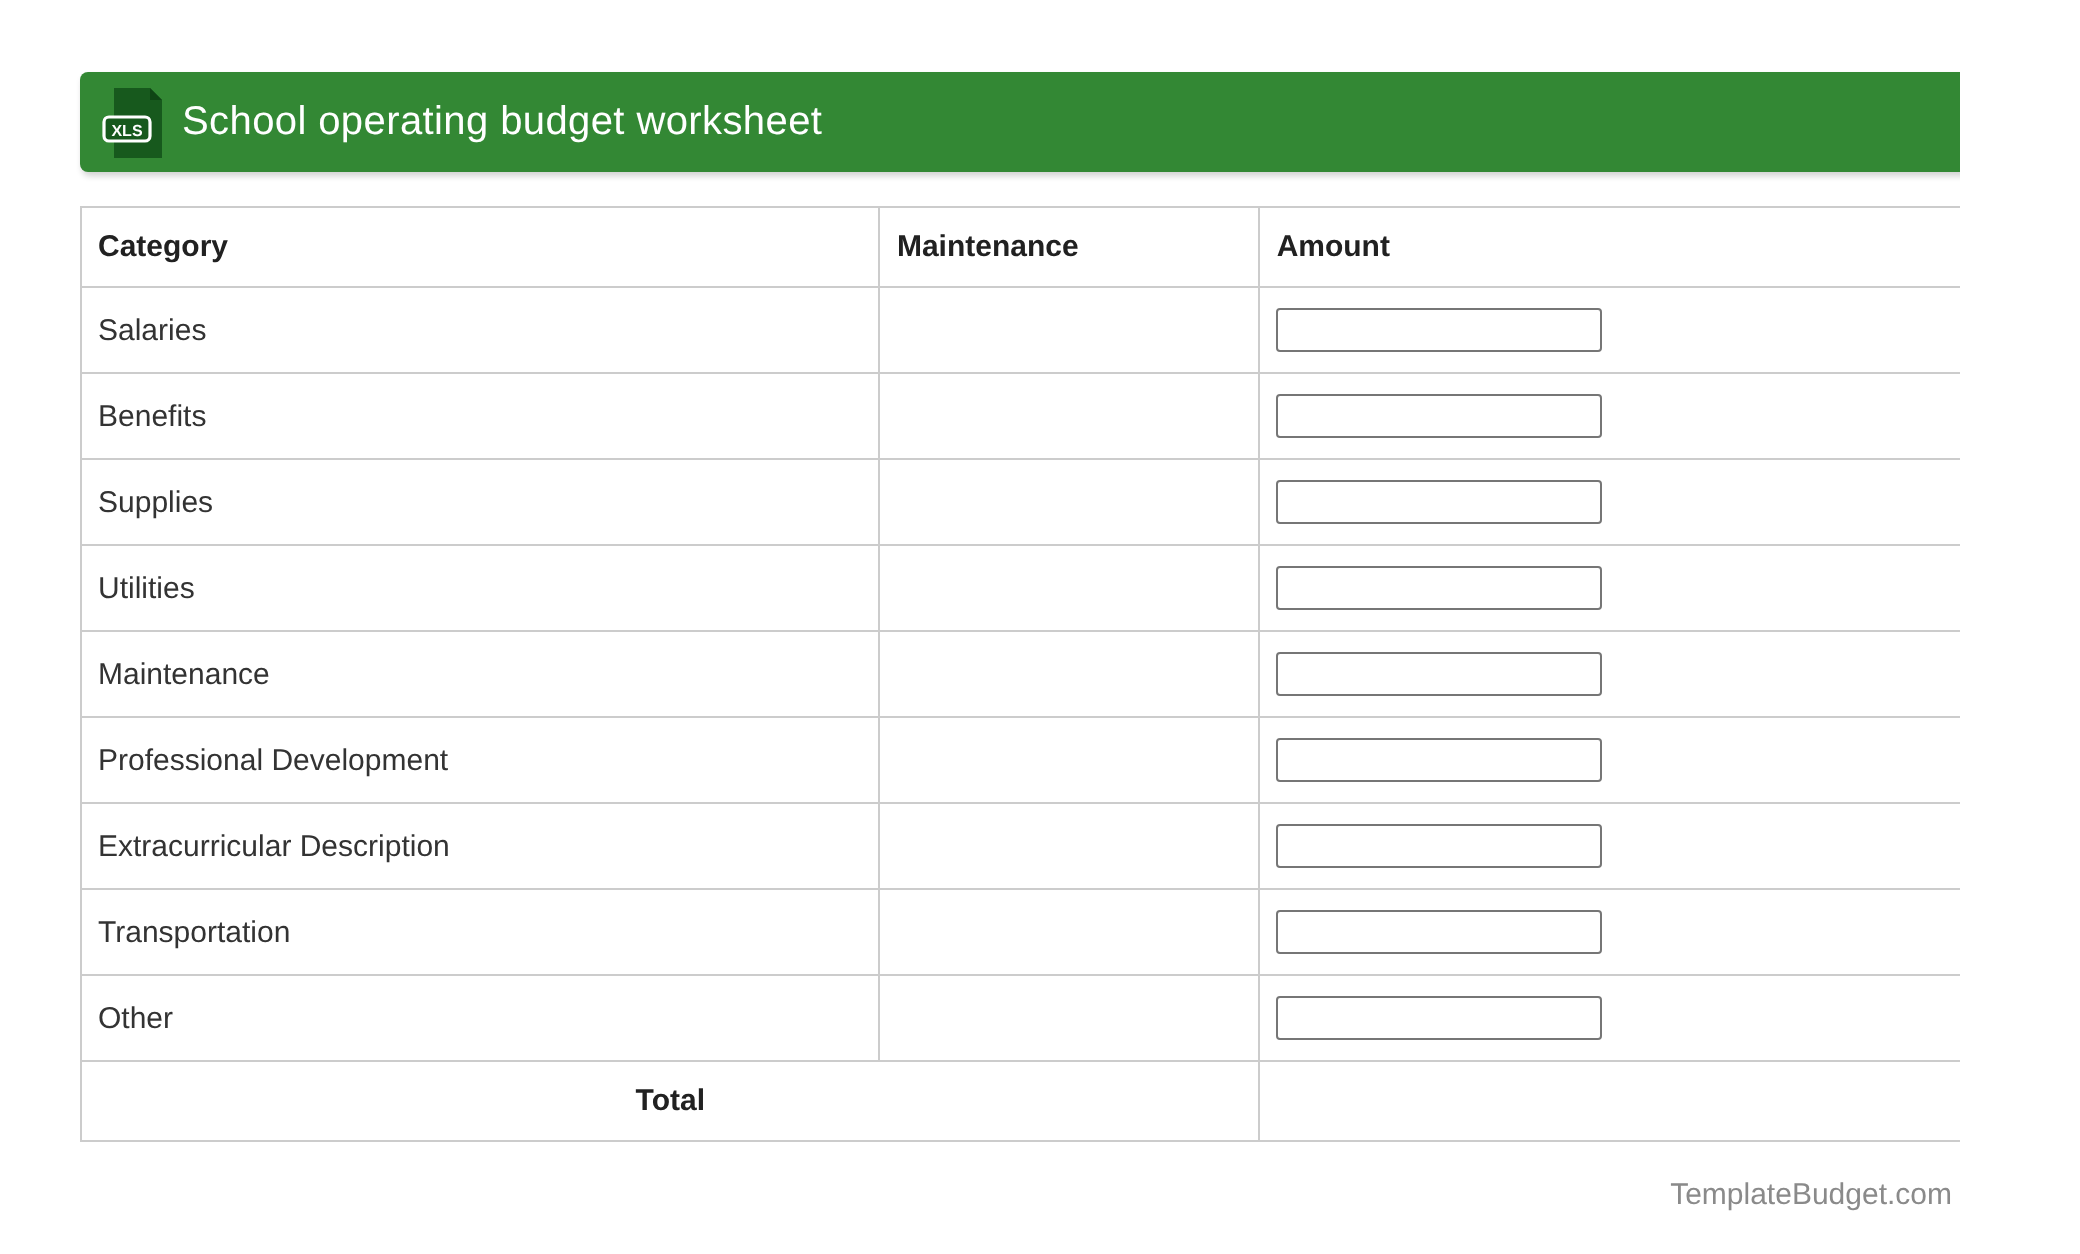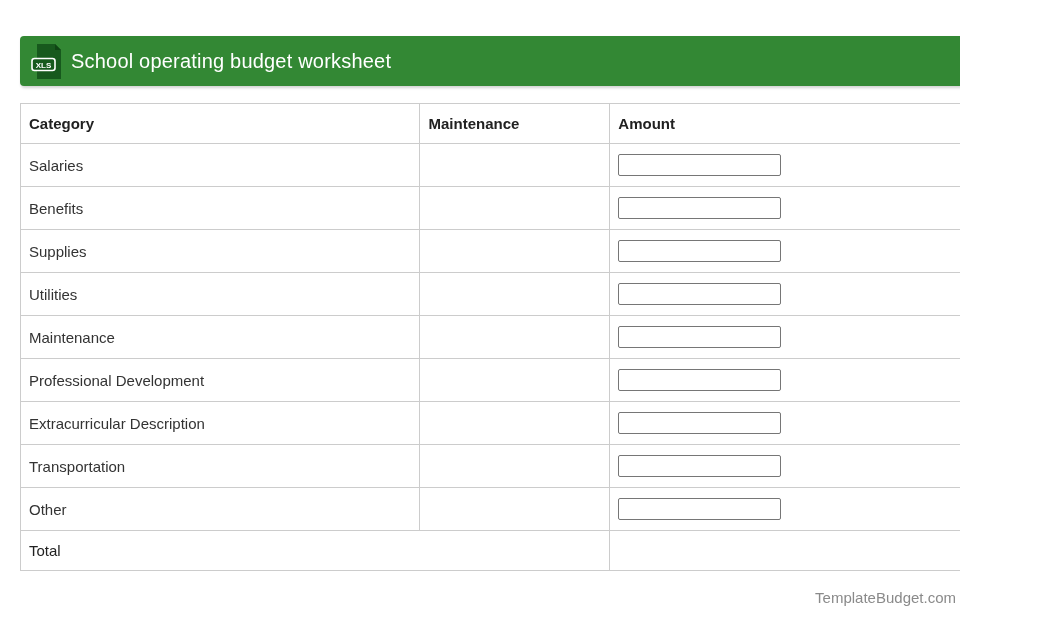--- a/index.html
+++ b/index.html
@@ -7,20 +7,21 @@
     width: 1040px;
     background: #ffffff;
     font-family: "Liberation Sans", sans-serif;
   }
   .page {
     position: relative;
     width: 960px;
     height: 627px;
     background: #ffffff;
     overflow: hidden;
+    margin-left: 20px;
   }
 
   
   .title-bar {
     position: absolute;
     left: 20px;
     top: 36px;
     width: 1000px;
     height: 50px;
     background: #338834;
@@ -76,22 +77,23 @@
     height: 22px;
     border: 1px solid #767676;
     border-radius: 2px;
     background: #ffffff;
     font-family: "Liberation Sans", sans-serif;
     font-size: 13px;
     padding: 0 4px;
   }
   .total-row td {
     height: 40px;
-    font-weight: 400;
+    font-weight: 700;
     color: #212121;
+    text-align: center;
   }
 
   
   .footer-brand {
     position: absolute;
     top: 589px;
     right: 4px;
     font-size: 15px;
     color: #8a8a8a;
   }

